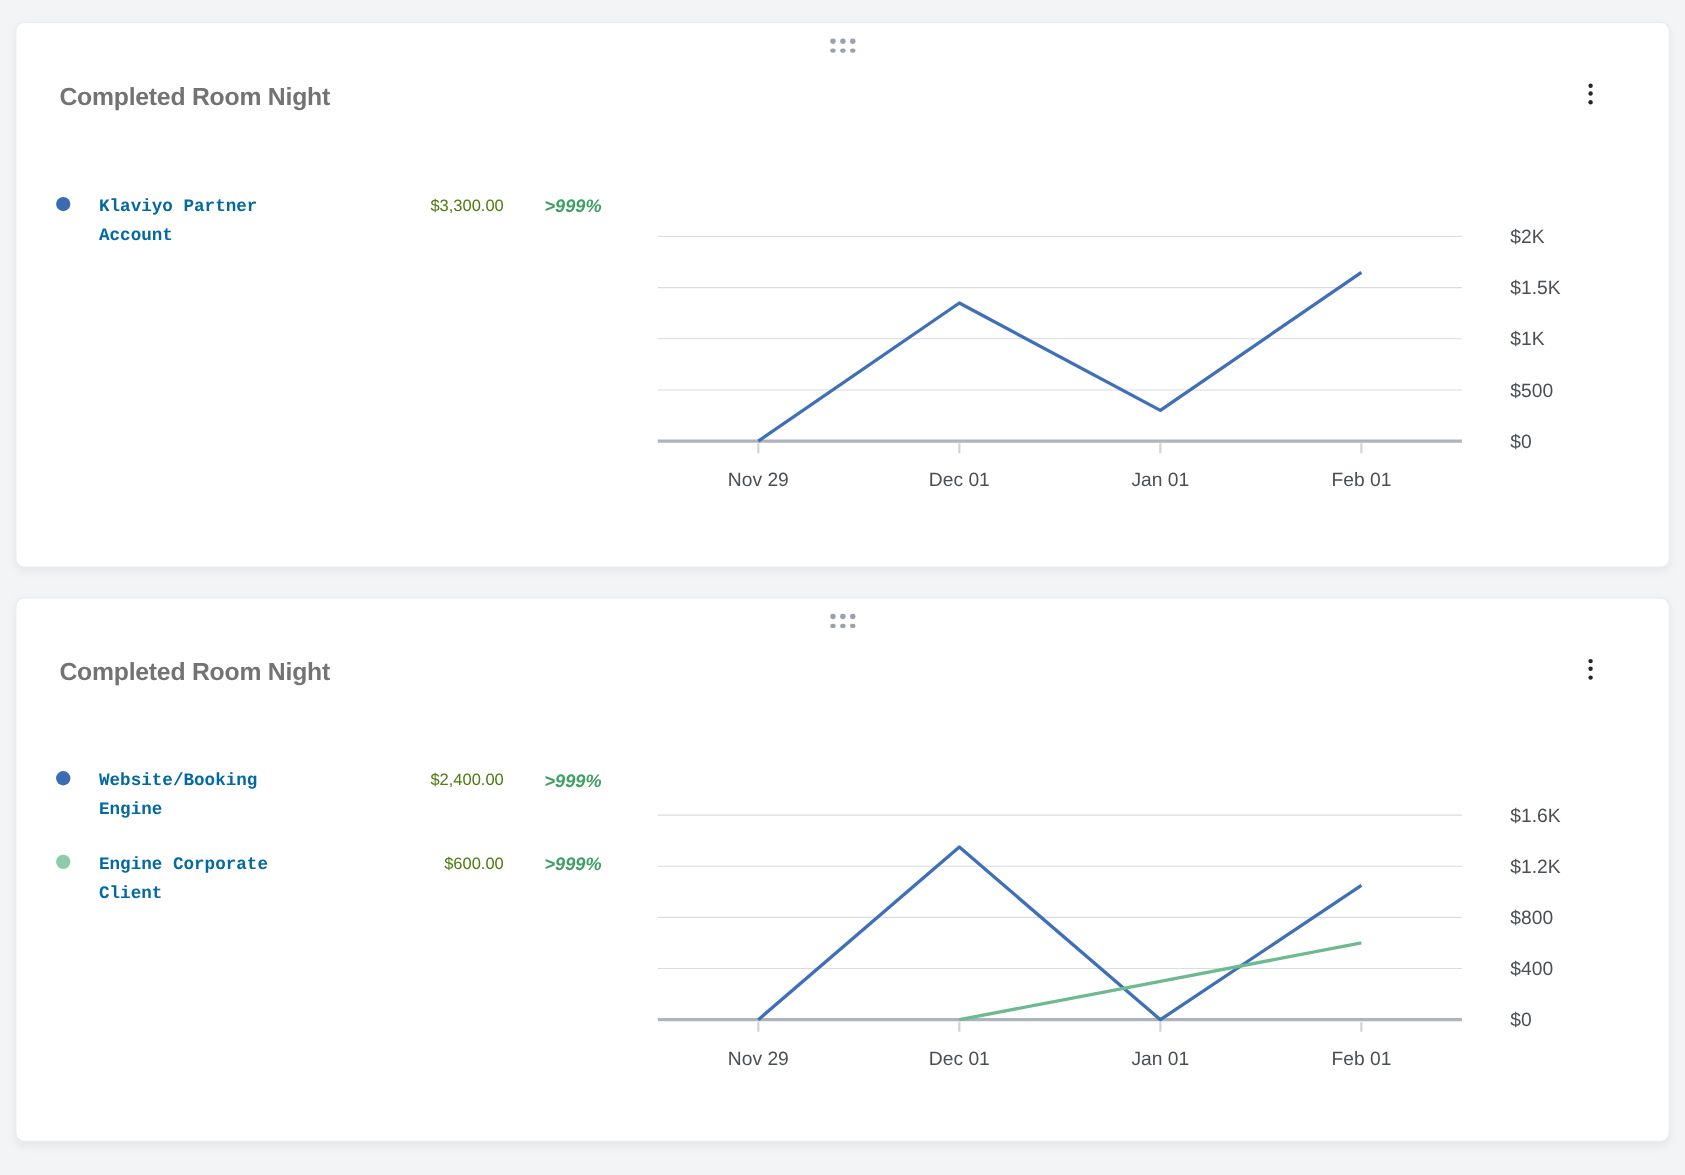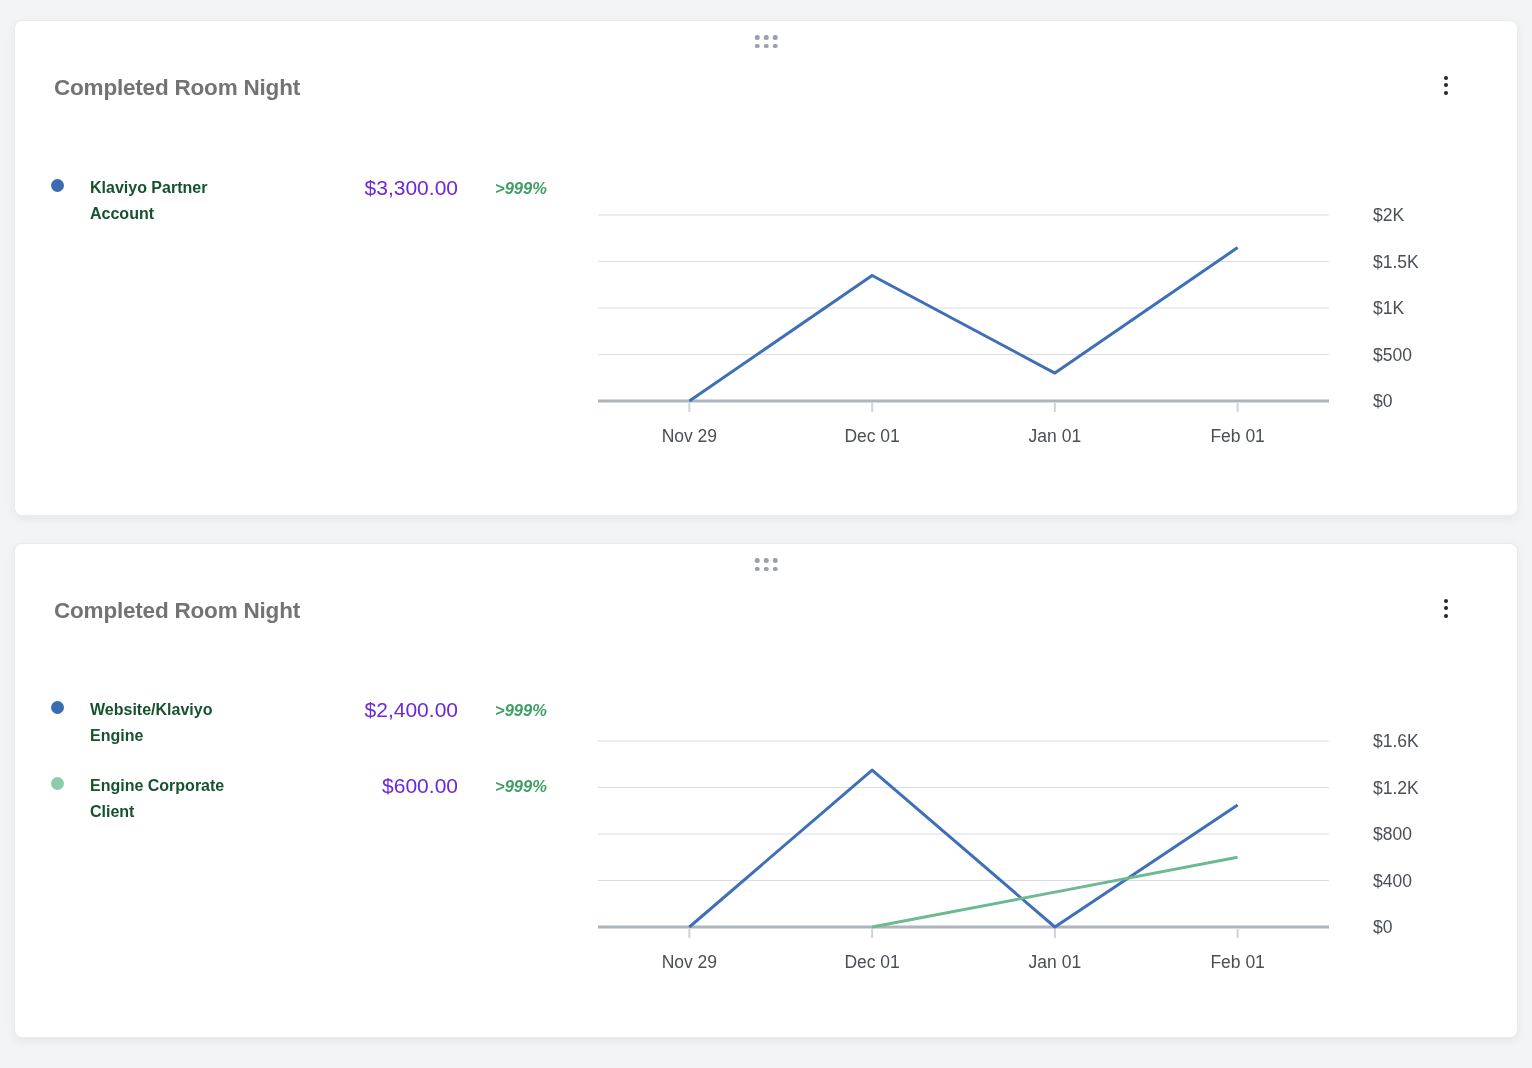--- a/index.html
+++ b/index.html
@@ -60,28 +60,29 @@
   .legend-dot {
     position:absolute; left:0; top:4px;
     width:13px; height:13px; border-radius:50%;
     background:#3a6cb3;
   }
   .legend-name {
     position:absolute; left:39px; top:0;
     width:160px;
     font-size:16px; font-weight:600;
     line-height:26px;
-    color:#14532d;
+    color:#0369a1;
+    font-family:Liberation Mono, monospace;
   }
   .legend-value {
     position:absolute; left:230px; top:1px;
     width:177px;
     text-align:right;
-    font-size:21px;
-    color:#6d28d9;
+    font-size:15px;
+    color:#4d7c0f;
     line-height:24px;
   }
   .legend-change {
     position:absolute; left:444px; top:1px;
     font-size:16.5px;
     font-weight:700;
     line-height:24px;
     color:#3fa065;
     font-style:italic;
   }
@@ -154,21 +155,21 @@
   </div>
   <button class="kebab" aria-label="card menu">
     <span></span>
       <span></span>
       <span></span>
   </button>
   <h2 class="card-title">Completed Room Night</h2>
 
   <div class="legend-row" style="top:153px;">
     <span class="legend-dot" style="background: rgb(58, 108, 179);"></span>
-    <span class="legend-name">Website/Klaviyo Engine</span>
+    <span class="legend-name">Website/Booking Engine</span>
     <span class="legend-value">$2,400.00</span>
     <span class="legend-change" style="color: rgb(63, 160, 101);">&gt;999%</span>
   </div>
 
   <div class="legend-row" style="top:229px;">
     <span class="legend-dot" style="background: rgb(142, 203, 170);"></span>
     <span class="legend-name">Engine Corporate Client</span>
     <span class="legend-value">$600.00</span>
     <span class="legend-change" style="color: rgb(63, 160, 101);">&gt;999%</span>
   </div>

